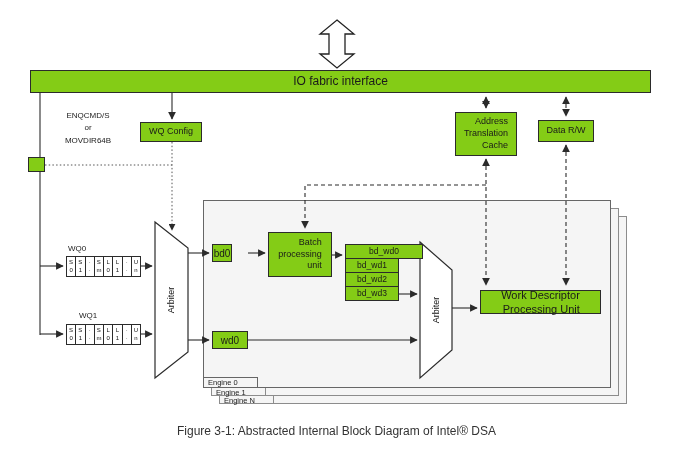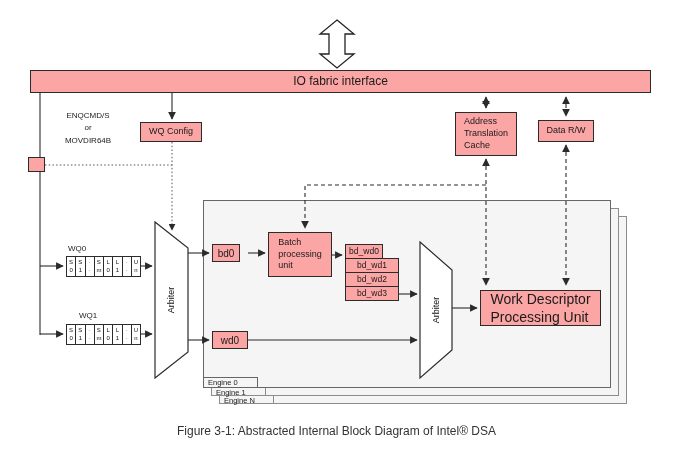--- a/index.html
+++ b/index.html
@@ -1,20 +1,20 @@
 <!DOCTYPE html>
 <html><head>
 <meta charset="utf-8">
 <style>
   *{margin:0;padding:0;box-sizing:border-box}
   body{background:#fff}
   #canvas{position:relative;width:673px;height:450px;background:#fff;overflow:hidden;
           font-family:"Liberation Sans","DejaVu Sans",sans-serif;color:#1a1a1a}
-  .box{position:absolute;background:#fca5a5;border:1px solid #2b2b2b;display:flex;align-items:center;
-       justify-content:center;text-align:left;font-size:9px;line-height:1.3;z-index:2;white-space:pre-line}
+  .box{position:absolute;background:#84cc16;border:1px solid #2b2b2b;display:flex;align-items:center;
+       justify-content:center;text-align:right;font-size:9px;line-height:1.3;z-index:2;white-space:pre-line}
   .plain{position:absolute;z-index:2;text-align:center;white-space:pre-line}
   svg.wires{position:absolute;left:0;top:0;z-index:1}
   .engine{position:absolute;background:#f5f5f5;border:1px solid #8c8c8c;z-index:0}
   .tab{position:absolute;z-index:2;font-size:7.5px;display:flex;padding-left:4px;color:#222}
   .qbox{position:absolute;display:flex;background:#fff;border:1px solid #2b2b2b;z-index:2}
   .qcell{flex:1;display:flex;flex-direction:column;align-items:center;justify-content:center;
          font-size:6px;line-height:1.2;border-right:1px solid #2b2b2b;color:#111}
   .qcell:last-child{border-right:0}
   .vtext{position:absolute;z-index:2;display:flex;align-items:center;justify-content:center;
          transform:rotate(-90deg);font-size:9px;color:#111}
@@ -161,29 +161,29 @@
       </div>
     <div class="qcell">
         <span>U</span>
         <span>n</span>
       </div>
   </div>
 
   <div class="vtext" style="left:146px;top:293px;width:50px;height:14px">Arbiter</div>
   <div class="vtext" style="left:411px;top:303px;width:50px;height:14px">Arbiter</div>
 
-  <div class="box" style="left:212px;top:244px;width:28px;height:18px;font-size:10px">bd0</div>
+  <div class="box" style="left:212px;top:244px;width:20px;height:18px;font-size:10px">bd0</div>
   <div class="box" style="left:212px;top:331px;width:36px;height:18px;font-size:10px">wd0</div>
   <div class="box" style="left:268px;top:232px;width:64px;height:45px">Batch
 processing
 unit</div>
 
-  <div class="box" style="left:345px;top:244px;width:38px;height:15px;font-size:8.5px">bd_wd0</div>
+  <div class="box" style="left:345px;top:244px;width:78px;height:15px;font-size:8.5px">bd_wd0</div>
   <div class="box" style="left:345px;top:258px;width:54px;height:15px;font-size:8.5px">bd_wd1</div>
   <div class="box" style="left:345px;top:272px;width:54px;height:15px;font-size:8.5px">bd_wd2</div>
   <div class="box" style="left:345px;top:286px;width:54px;height:15px;font-size:8.5px">bd_wd3</div>
 
-  <div class="box" style="left:480px;top:290px;width:121px;height:36px;font-size:14px">Work Descriptor
+  <div class="box" style="left:480px;top:290px;width:121px;height:24px;font-size:11px">Work Descriptor
 Processing Unit</div>
 
   <div class="plain" style="left:0;top:424px;width:673px;font-size:12px;color:#333">Figure 3-1: Abstracted Internal Block Diagram of Intel® DSA</div>
 
 </div>
 
 </body></html>

